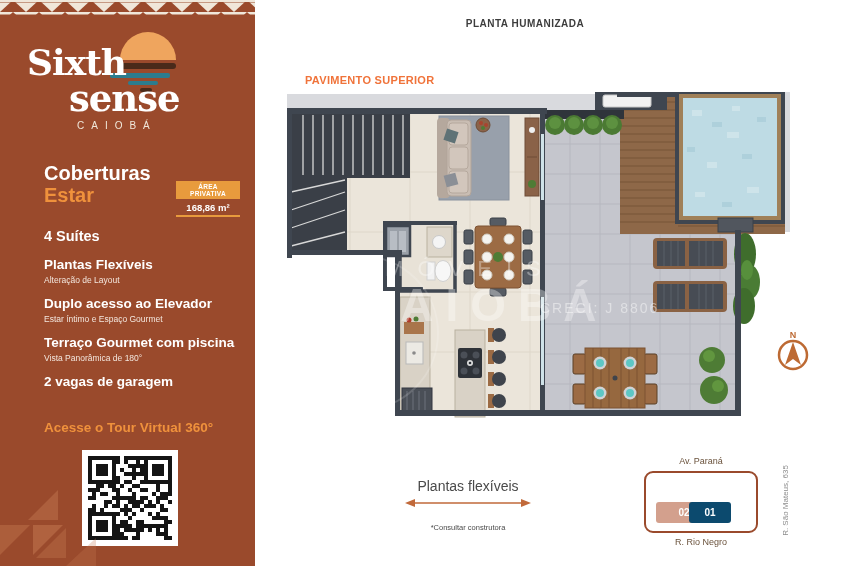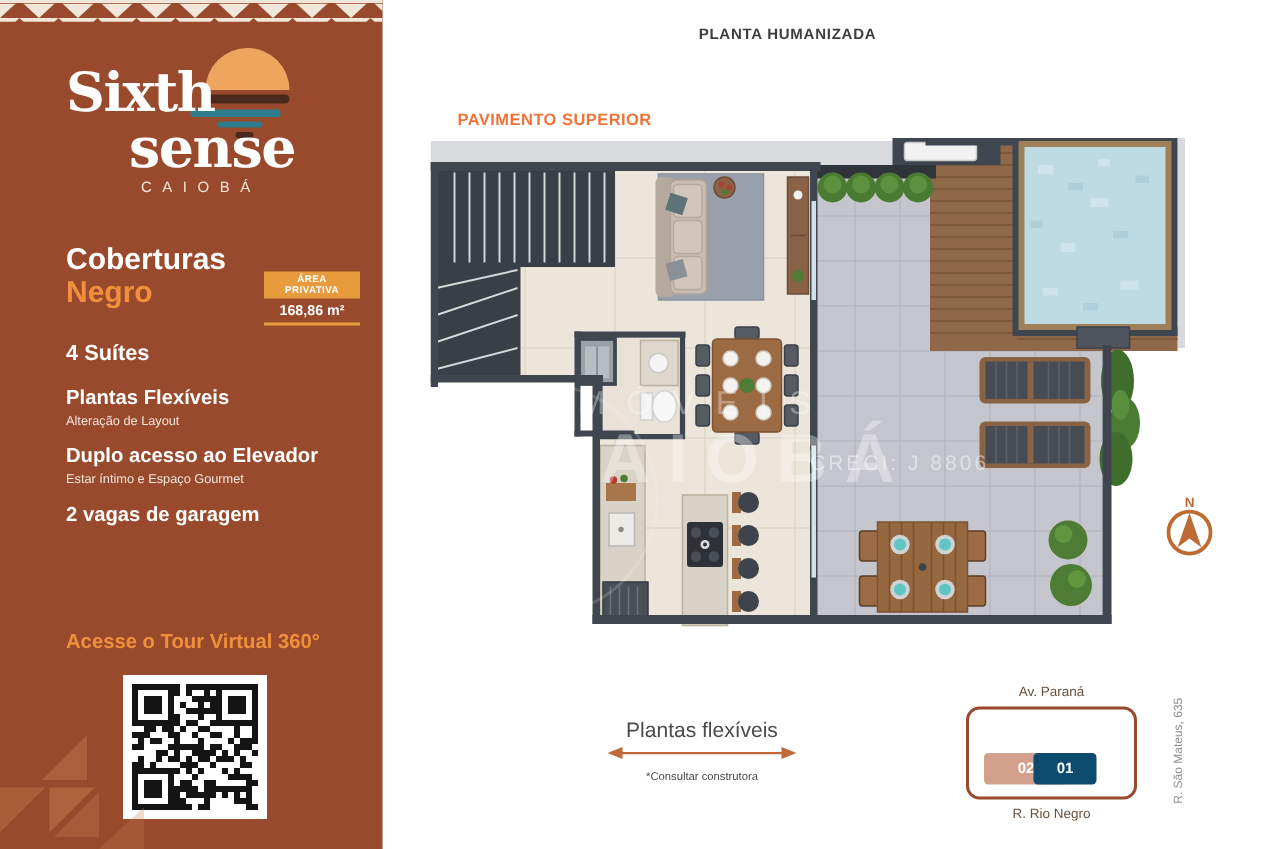--- a/index.html
+++ b/index.html
@@ -1,21 +1,21 @@
 <!DOCTYPE html>
 <html><head>
 <meta charset="utf-8">
 <style>
   html,body{margin:0;padding:0;background:#ffffff;}
   .page{position:relative;width:843px;height:566px;overflow:hidden;background:#ffffff;
         font-family:"Liberation Sans",sans-serif;}
   
   .sidebar{position:absolute;left:0;top:0;width:255px;height:566px;background:#9a4a2c;color:#fff;}
   .pattern-strip{position:absolute;left:0;top:0;width:255px;height:15px;}
-  .logo-wrap{position:absolute;left:40px;top:28px;width:200px;height:105px;}
+  .logo-wrap{position:absolute;left:23px;top:28px;width:200px;height:105px;}
   .logo-sixth{position:absolute;left:4px;top:16px;font-family:"DejaVu Serif",serif;font-weight:bold;
               font-size:36px;letter-spacing:-1px;line-height:1;}
   .logo-sense{position:absolute;left:46px;top:52px;font-family:"DejaVu Serif",serif;font-weight:bold;
               font-size:37px;letter-spacing:-1px;line-height:1;}
   .logo-caioba{position:absolute;left:54px;top:92px;font-size:10px;letter-spacing:7px;color:#f0e7da;}
   .sun{position:absolute;left:95px;top:4px;width:60px;height:64px;}
   .sun-dome{position:absolute;left:2px;top:0;width:56px;height:28px;background:#efa55e;
             border-radius:56px 56px 0 0;}
   .sun-bar1{position:absolute;left:2px;top:31px;width:56px;height:6px;background:#4a2a1a;border-radius:3px;}
   .sun-bar2{position:absolute;left:-8px;top:41px;width:60px;height:5px;background:#2c7c8e;border-radius:2px;}
@@ -55,21 +55,21 @@
   .wm-l2{position:absolute;left:100px;top:278px;font-size:46px;font-weight:bold;letter-spacing:12px;
          color:rgba(255,255,255,.34);pointer-events:none;}
   .wm-creci{position:absolute;left:285px;top:300px;font-size:14px;font-weight:normal;letter-spacing:2px;
             color:rgba(255,255,255,.45);pointer-events:none;}
   
   .compass{position:absolute;left:520px;top:330px;width:36px;text-align:center;color:#bd6a33;}
   .compass .n{font-size:9px;font-weight:bold;display:block;margin-bottom:-3px;}
   
   .flex-note{position:absolute;left:138px;top:478px;width:150px;text-align:center;color:#4a4a4a;}
   .flex-note .fn-title{font-size:14px;border-bottom:0;}
-  .flex-note .fn-sub{font-size:7.5px;margin-top:1px;}
+  .flex-note .fn-sub{font-size:7.5px;margin-top:11px;}
   
   .loc-street-top{position:absolute;left:389px;top:456px;width:114px;text-align:center;font-size:9px;
                   color:#6a523c;}
   .loc-box{position:absolute;left:389px;top:471px;width:110px;height:58px;border:2px solid #9a4a2c;
            border-radius:9px;background:#fff;}
   .loc-unit{position:absolute;top:29px;height:21px;border-radius:3px;color:#fff;font-size:10px;
             font-weight:bold;text-align:center;line-height:21px;}
   .unit-02{left:10px;width:56px;background:#d3a08d;}
   .unit-01{left:43px;width:42px;background:#0c4a6e;}
   .loc-street-bottom{position:absolute;left:389px;top:537px;width:114px;text-align:center;font-size:9px;
@@ -105,39 +105,43 @@
           <div class="sun-bar3"></div>
           <div class="sun-bar4"></div>
       </div>
       <div class="logo-sixth">Sixth</div>
       <div class="logo-sense">sense</div>
       <div class="logo-caioba">CAIOBÁ</div>
     </div>
 
     <div class="sb-title">
       <div class="l1">Coberturas</div>
-      <div class="l2">Negro</div>
+      <div class="l2">Estar</div>
     </div>
 
     <div class="area-badge">
       <span class="ab-label">ÁREA PRIVATIVA</span>
       <div class="ab-value">168,86 m²</div>
       <div class="ab-rule"></div>
     </div>
 
     <div class="suites">4 Suítes</div>
 
     <div class="features">
       <div class="feat">
         <div class="ft">Plantas Flexíveis</div>
         <div class="fs">Alteração de Layout</div>
       </div>
       <div class="feat">
         <div class="ft">Duplo acesso ao Elevador</div>
         <div class="fs">Estar íntimo e Espaço Gourmet</div>
+      </div>
+      <div class="feat">
+        <div class="ft">Terraço Gourmet com piscina</div>
+        <div class="fs">Vista Panorâmica de 180°</div>
       </div>
       <div class="feat">
         <div class="ft">2 vagas de garagem</div>
 
       </div>
     </div>
 
     <div class="tour-cta">Acesse o Tour Virtual 360°</div>
 
     <div class="qr" id="qr">

